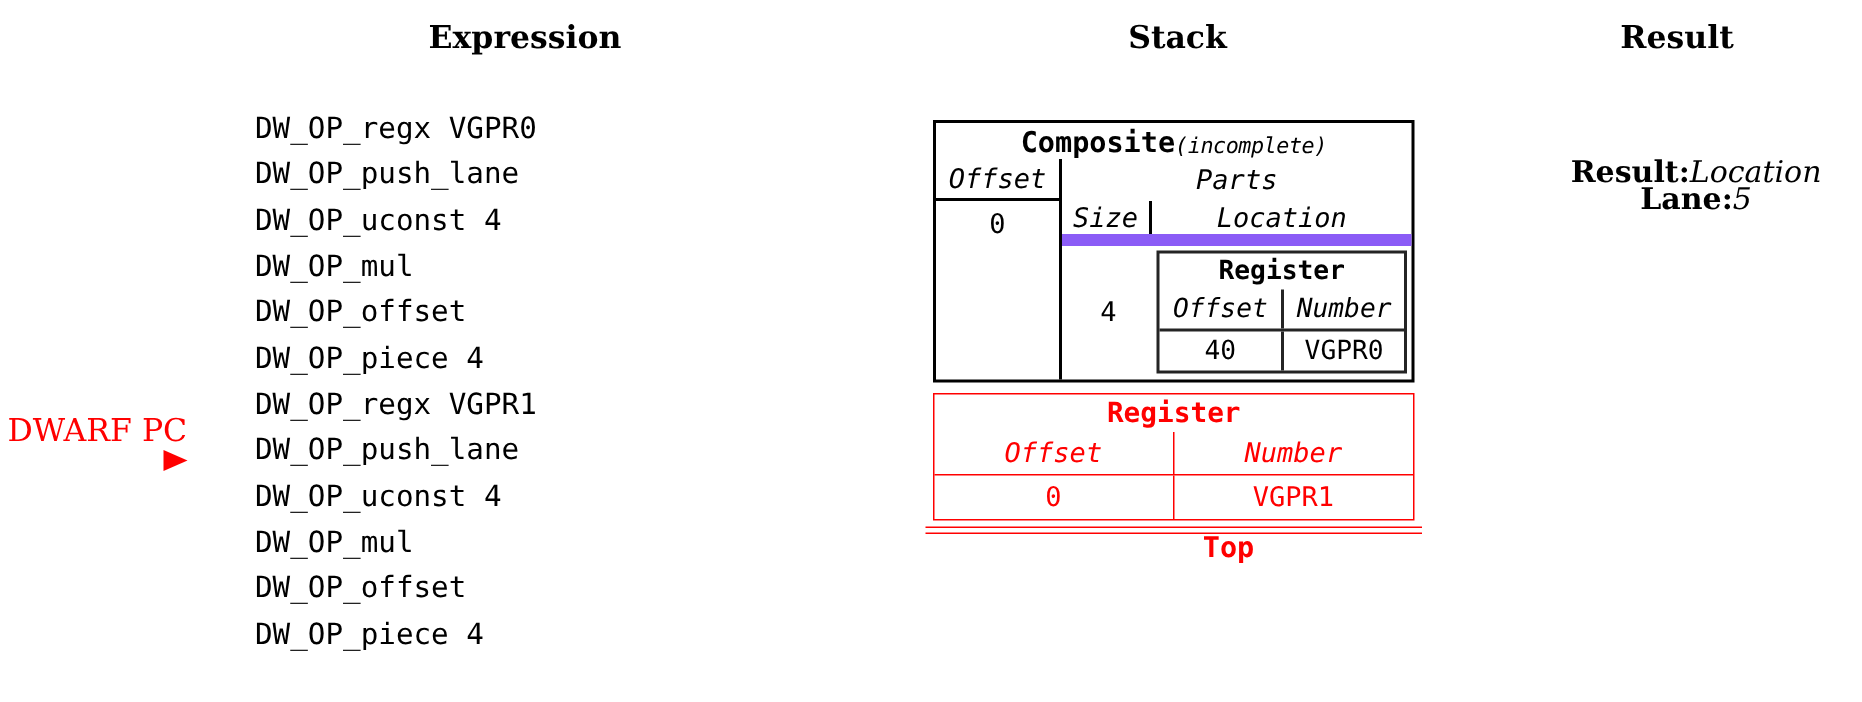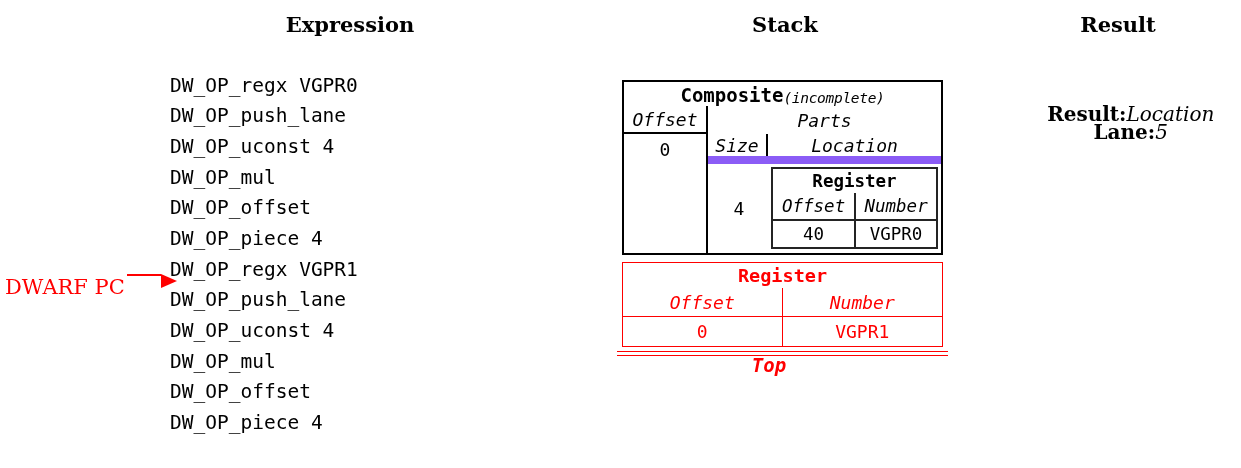--- a/index.html
+++ b/index.html
@@ -14,21 +14,21 @@
     font-family:"DejaVu Serif", serif; font-weight:bold; font-size:21px;
   }
   
   #expr-list { position:absolute; left:170px; top:70px; }
   .expr-item {
     height:30.65px; display:flex; align-items:center;
     font-size:19.5px; white-space:pre;
   }
   #pc-marker {
     position:absolute; left:5px; top:274px; height:26px;
-    display:flex; align-items:flex-start; color:#f00;
+    display:flex; align-items:flex-end; color:#f00;flex-direction:column;
   }
   #pc-marker .pc-text {
     font-family:"DejaVu Serif", serif; font-size:21px; line-height:26px;
   }
   .arrow-line { display:inline-block; width:34px; height:2px; background:#f00; margin-left:2px; }
   .arrow-head {
     display:inline-block; width:0; height:0;
     border-left:16px solid #f00; border-top:7px solid transparent; border-bottom:7px solid transparent;
   }
   
@@ -76,22 +76,22 @@
   .rrow { display:flex; }
   .rrow-hdr { height:29px; border-bottom:1.5px solid #f00; box-sizing:border-box; }
   .rrow-val { flex:1; }
   .rcell-l { width:50%; border-right:1.5px solid #f00; box-sizing:border-box; display:flex; align-items:center; justify-content:center; }
   .rcell-r { flex:1; display:flex; align-items:center; justify-content:center; }
   #top-rule {
     position:absolute; left:617px; top:351px; width:331px; height:3px;
     border-top:1.5px solid #f00; border-bottom:1.5px solid #f00; box-sizing:content-box;
   }
   #top-label {
-    position:absolute; left:669px; top:354px; width:200px; text-align:center;
-    color:#f00; font-style:italic; font-weight:bold; font-size:19px;
+    position:absolute; left:719px; top:354px; width:200px; text-align:center;
+    color:#f00; font-weight:bold; font-size:19px;
   }
   
   .ctx-line {
     position:absolute; left:998px; width:240px; text-align:center;
     font-family:"DejaVu Serif", serif; font-size:20px; white-space:pre;
   }
   .ctx-line .lbl { font-weight:bold; }
   .ctx-line .val { font-style:italic; }
   #ctx-result { top:78px; }
   #ctx-lane   { top:96px; }

